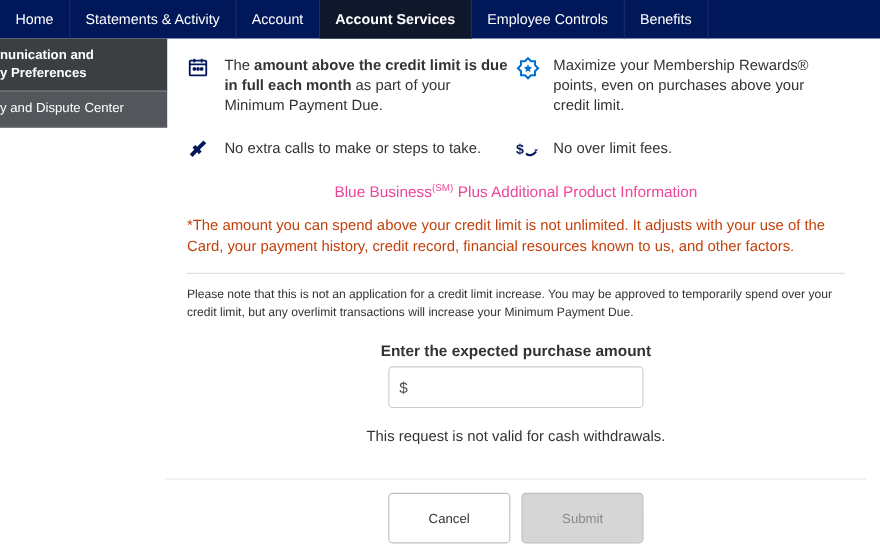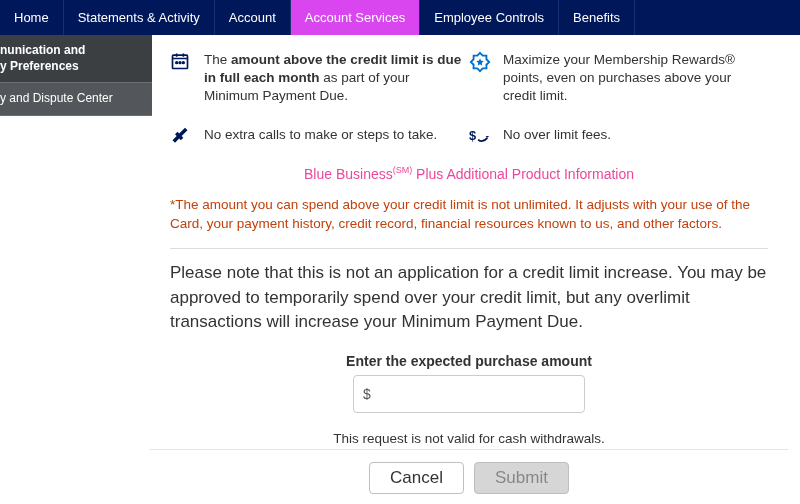--- a/index.html
+++ b/index.html
@@ -1,43 +1,43 @@
 <!DOCTYPE html>
 <html><head>
 <meta charset="utf-8">
 <style>
   * { box-sizing: border-box; margin: 0; padding: 0; }
   body { font-family: "Helvetica Neue", Arial, sans-serif; font-size: 14px; color: #333; background: #fff; width: 800px; height: 504px; overflow: hidden; position: relative; }
   .topnav { display: flex; background: #00175a; height: 35px; }
   .topnav .tab { color: #fff; font-size: 13px; padding: 0 14px; display: flex; align-items: center; border-right: 1px solid #1a2f6c; cursor: pointer; white-space: nowrap; }
-  .topnav .tab.active { background: #d946ef; }
+  .topnav .tab.active { background: #0f172a; font-weight: bold; }
   .sidenav { position: absolute; left: 0; top: 35px; width: 152px; }
   .sidenav .item { background: #53565a; color: #fff; font-size: 12px; padding: 8px 6px 8px 0; border-bottom: 1px solid #6b6e72; cursor: pointer; line-height: 1.3; text-align: left; }
   .sidenav .item.active { background: #3c3f42; font-weight: 600; }
   .main { position: absolute; left: 150px; right: 12px; top: 35px; bottom: 0; overflow: hidden; }
   .content { padding: 10px 20px 0 20px; }
   .benefits { display: flex; flex-wrap: wrap; }
   .benefit { display: flex; width: 50%; padding: 6px 6px 14px 0; }
   .benefit .icon-wrap { width: 34px; flex: 0 0 34px; color: #00175a; }
   .benefit .txt { font-size: 13.5px; line-height: 1.35; color: #333; flex: 1; }
   .benefit .txt b { font-weight: 700; }
   .linkrow { text-align: center; margin: 6px 0 14px; }
   .linkrow a { color: #ec4899; text-decoration: none; font-size: 14px; cursor: pointer; }
   .sup { font-size: 9px; vertical-align: super; }
   .disclaimer { font-size: 13.5px; color: #c2410c; line-height: 1.4; margin-bottom: 14px; }
   hr.sep { border: none; border-top: 1px solid #ddd; margin: 6px 0 12px; }
-  .note { font-size: 17px; color: #333; line-height: 1.45; margin-bottom: 18px; }
+  .note { font-size: 11px; color: #333; line-height: 1.45; margin-bottom: 18px; }
   .formrow { display: flex; flex-direction: column; align-items: center; }
   .formrow label { font-weight: 700; font-size: 14px; margin-bottom: 6px; }
   .inputwrap { position: relative; width: 232px; }
   .inputwrap .dollar { position: absolute; left: 10px; top: 50%; transform: translateY(-50%); color: #555; font-size: 14px; pointer-events: none; }
   .amount-input { width: 232px; height: 38px; border: 1px solid #ccc; border-radius: 4px; padding: 0 10px 0 22px; font-size: 14px; }
   .cashnote { font-size: 13.5px; color: #333; margin-top: 18px; }
   .footer { position: absolute; bottom: 0; left: 0; right: 0; border-top: 1px solid #e5e5e5; padding: 12px 0 10px; display: flex; justify-content: center; gap: 10px; background: #fff; }
-  .btn { height: 32px; padding: 0 20px; border-radius: 4px; font-size: 17px; cursor: pointer; }
+  .btn { height: 46px; padding: 0 36px; border-radius: 4px; font-size: 12px; cursor: pointer; }
   .btn-cancel { background: #fff; border: 1px solid #bfbfbf; color: #333; }
   .btn-submit { background: #d6d6d6; border: 1px solid #bfbfbf; color: #888; cursor: not-allowed; }
   svg { display: block; }
 </style>
 </head>
 <body>
 
 <div class="topnav">
   <div class="tab">Home</div>
   <div class="tab">Statements &amp; Activity</div>

